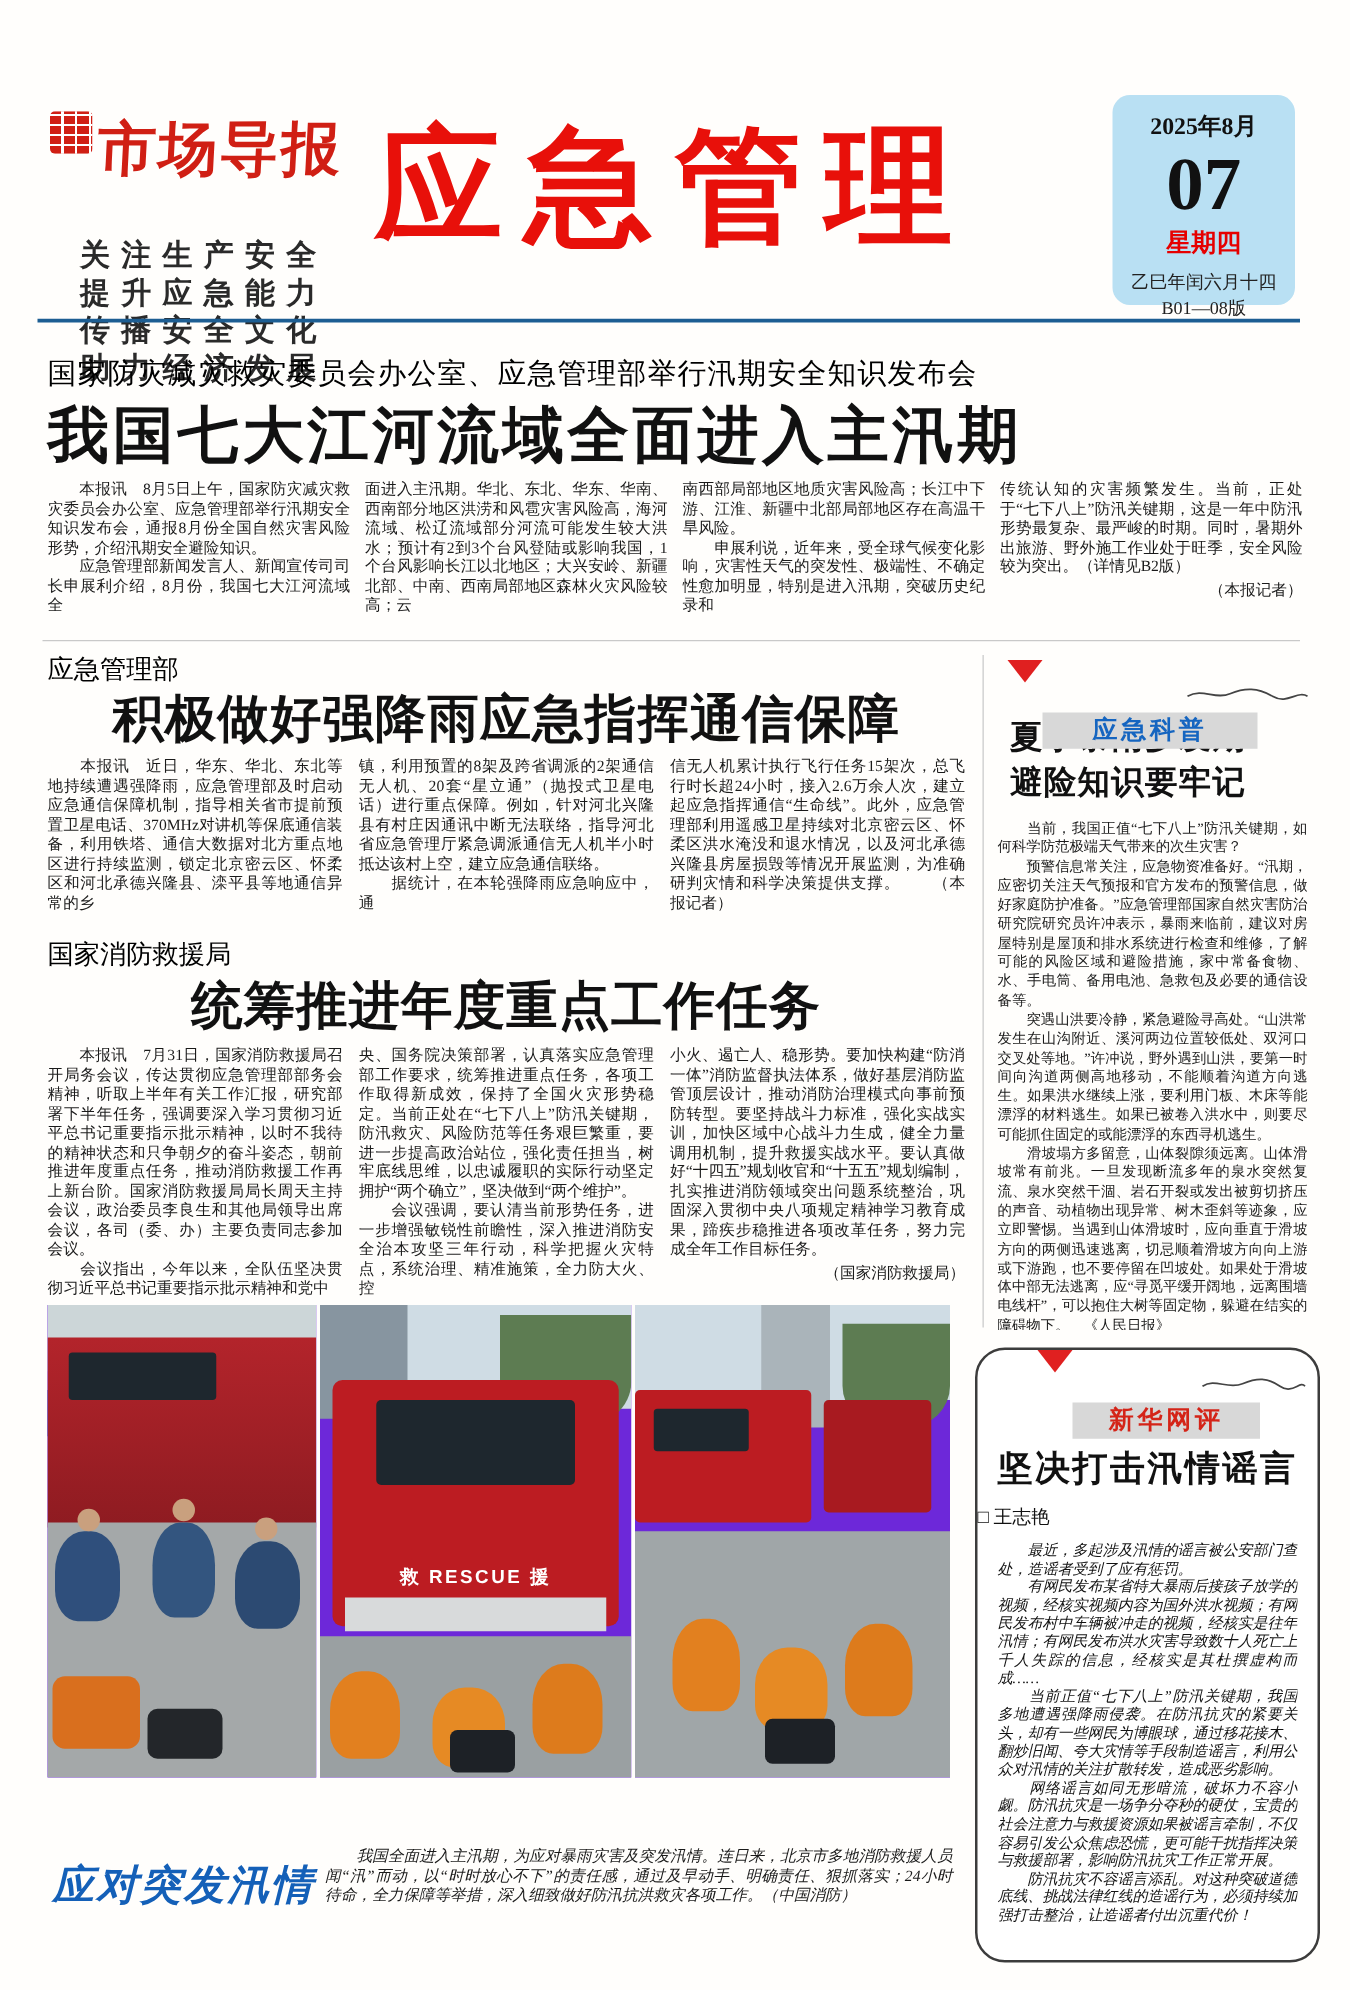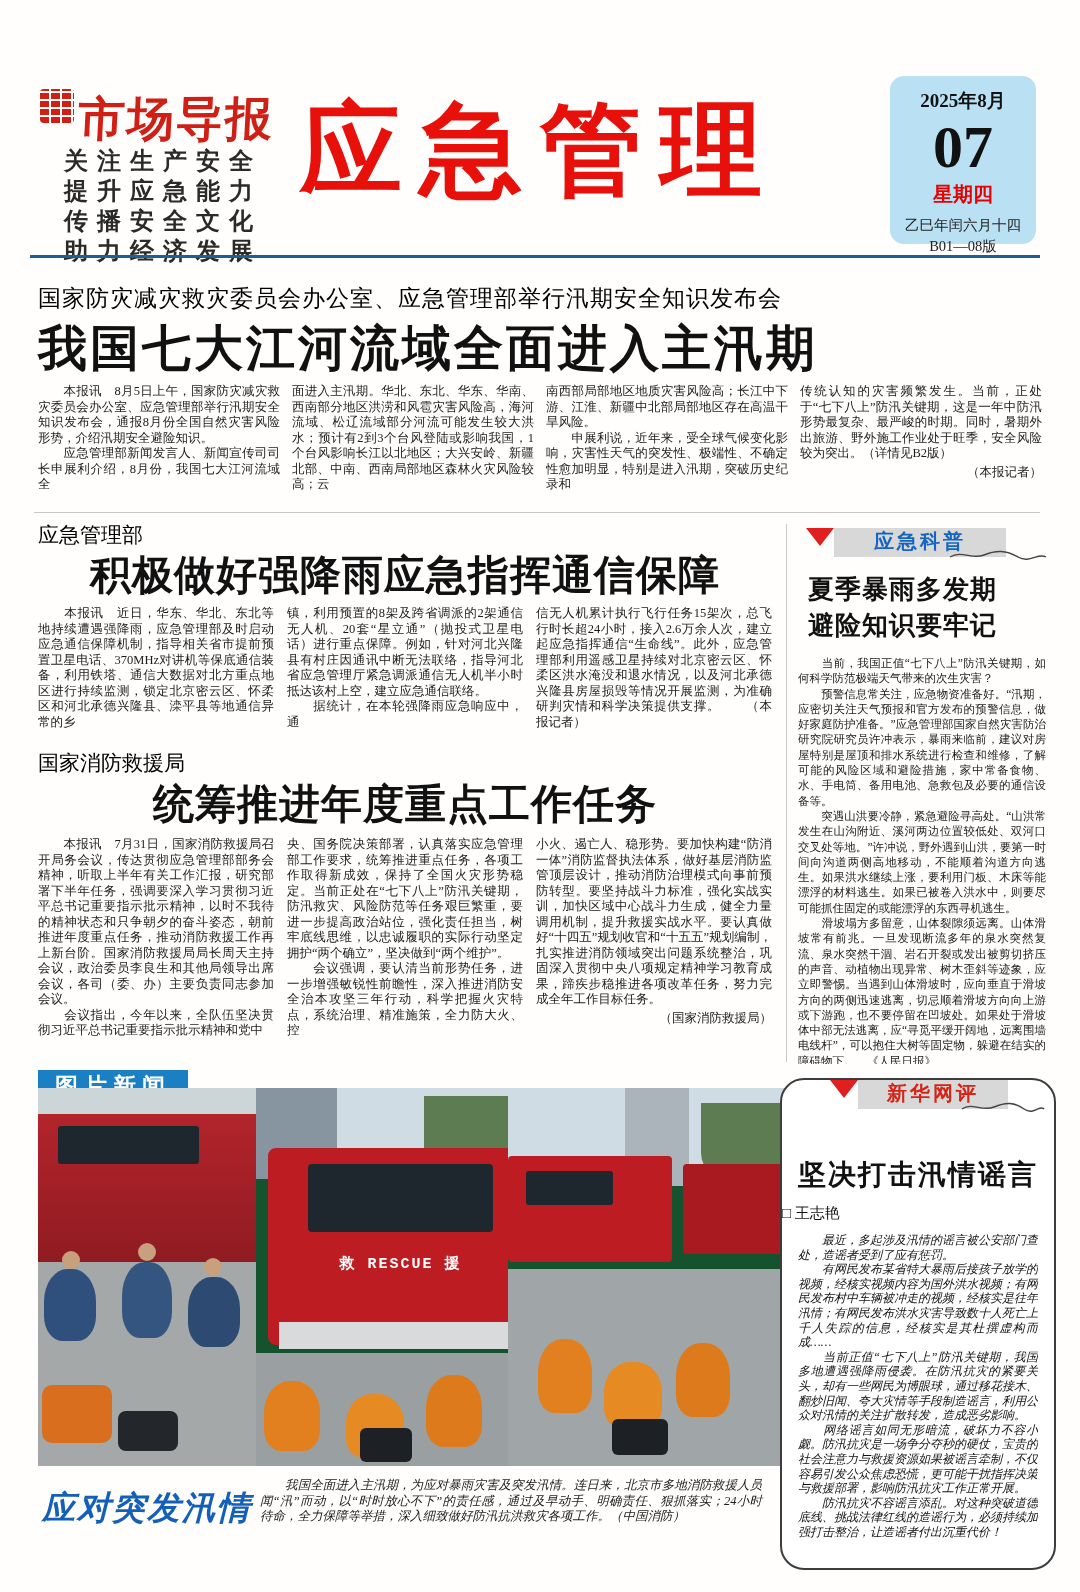--- a/index.html
+++ b/index.html
@@ -1,19 +1,19 @@
 <!DOCTYPE html>
 <html><head>
 <meta charset="utf-8">
 <style>
   html,body{margin:0;padding:0;background:#e9e9e9;}
   .page{position:relative;width:1080px;height:1592px;margin:0 auto;background:#fffefc;overflow:hidden;
         font-family:"Liberation Serif","DejaVu Serif",serif;color:#111;}
   .abs{position:absolute;}
-  .sans{font-family:Liberation Mono, monospace;}
+  .sans{font-family:Liberation Sans, sans-serif;margin-top:42px;}
   
   .seal{display:inline-block;width:34px;height:34px;background:#d01f14;border-radius:4px;vertical-align:12px;margin-right:4px;
         background-image:repeating-linear-gradient(0deg,transparent 0 6px,#fff 6px 8px),repeating-linear-gradient(90deg,transparent 0 9px,#fff 9px 11px);}
   .logo-text{font-size:47px;font-weight:900;color:#d01f14;letter-spacing:2px;transform:skewX(-3deg);display:inline-block;}
   .slogans{line-height:30px;font-size:24px;letter-spacing:9px;color:#2a2a2a;font-weight:bold;}
   .paper-title{width:570px;text-align:center;font-size:102px;line-height:1.08;font-weight:900;color:#e8100a;letter-spacing:18px;}
   .date-box{width:146px;height:168px;background:#b9e0f3;border-radius:14px;text-align:center;}
   .db-ym{font-size:19px;font-weight:bold;padding-top:12px;}
   .db-day{font-size:60px;line-height:1.05;font-weight:900;margin-top:2px;}
   .db-week{font-size:20px;font-weight:bold;color:#e60000;margin-top:2px;}
@@ -38,21 +38,21 @@
   .kepu-headline{font-size:26px;line-height:36px;font-weight:800;letter-spacing:1px;white-space:pre-line;padding-left:10px;}
   .kepu-body{font-size:11.5px;line-height:15.3px;text-align:justify;white-space:pre-line;color:#1a1a1a;height:408px;overflow:hidden;}
   .comment-box{width:276px;height:492px;border:2px solid #3c3c3c;border-radius:24px;background:#fff;box-sizing:border-box;}
   .comment-headline{text-align:center;font-size:28px;font-weight:900;letter-spacing:2px;margin-top:42px;}
   .comment-byline{text-align:left;font-size:15px;margin-top:10px;}
   .kai{font-style:italic;}
   .comment-body{margin:10px 16px 0;font-size:12px;line-height:14.6px;text-align:justify;white-space:pre-line;height:318px;overflow:hidden;}
   
   .photo-tag{left:38px;top:1070px;width:150px;height:37px;background:#1b7fc3;color:#fff;font-size:23px;font-weight:bold;
              letter-spacing:6px;text-align:center;line-height:37px;}
-  .photo{top:1088px;height:378px;background:#14532d;overflow:hidden;padding-left:40px;}
+  .photo{top:1044px;height:378px;background:#6d28d9;overflow:hidden;}
   .ph{position:absolute;display:block;}
   .caption-title{font-size:33px;font-weight:800;font-style:italic;color:#1460b8;letter-spacing:2px;}
   .caption-text{width:502px;font-size:12.5px;line-height:15.5px;font-style:italic;text-align:justify;white-space:pre-line;color:#1a1a1a;}
   .wave{position:absolute;}
 </style>
 </head>
 <body>
 
 <div class="page">
 

